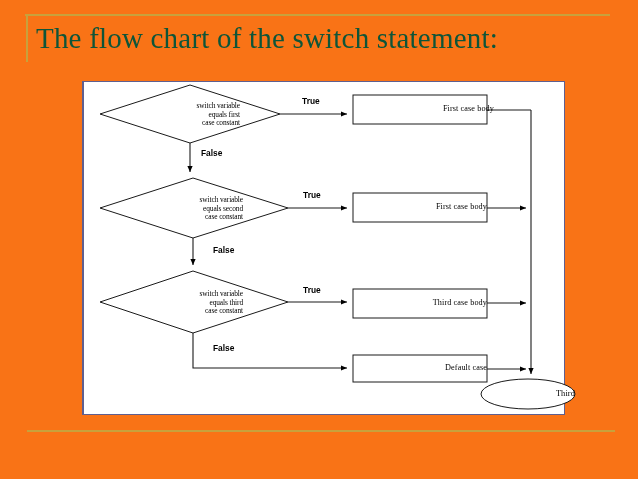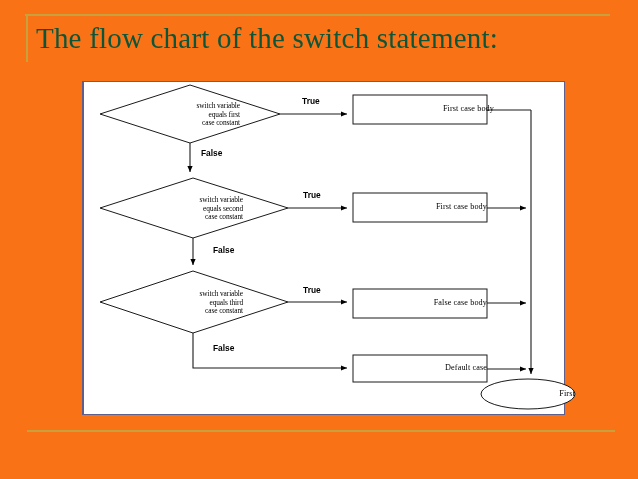--- a/index.html
+++ b/index.html
@@ -167,24 +167,24 @@
 case constant</div>
   <div class="node-label diamond-label" style="left:143px; top:196px; width:100px;">switch variable
 equals second
 case constant</div>
   <div class="node-label diamond-label" style="left:143px; top:290px; width:100px;">switch variable
 equals third
 case constant</div>
 
   <div class="node-label box-label" style="left:353px; top:105px; width:134px;padding-left:7px;">First case body</div>
   <div class="node-label box-label" style="left:353px; top:203px; width:134px;">First case body</div>
-  <div class="node-label box-label" style="left:353px; top:299px; width:134px;">False case body</div>
+  <div class="node-label box-label" style="left:353px; top:299px; width:134px;">Third case body</div>
   <div class="node-label box-label" style="left:353px; top:364px; width:134px;">Default case</div>
 
-  <div class="node-label box-label terminal-label" style="left:481px; top:390px; width:94px;">First</div>
+  <div class="node-label box-label terminal-label" style="left:481px; top:390px; width:94px;">Third</div>
 
   <div class="edge-label" style="left:302px; top:96px;">True</div>
   <div class="edge-label" style="left:303px; top:190px;">True</div>
   <div class="edge-label" style="left:303px; top:285px;">True</div>
 
   <div class="edge-label" style="left:201px; top:148px;">False</div>
   <div class="edge-label" style="left:213px; top:245px;">False</div>
   <div class="edge-label" style="left:213px; top:343px;">False</div>
 
 </div>

